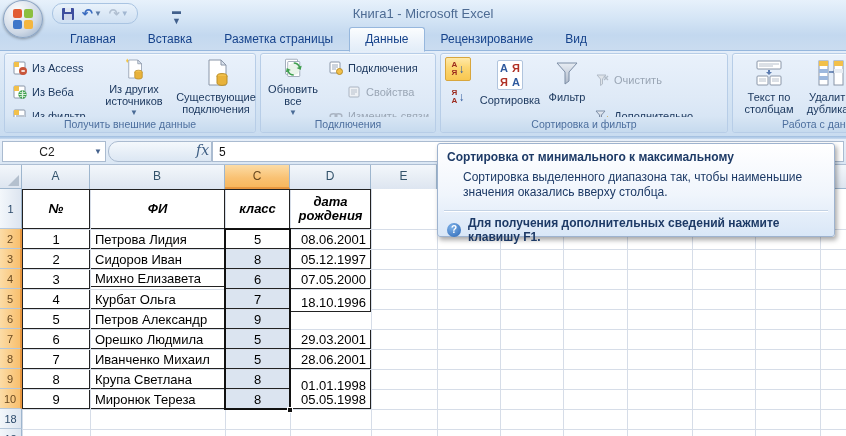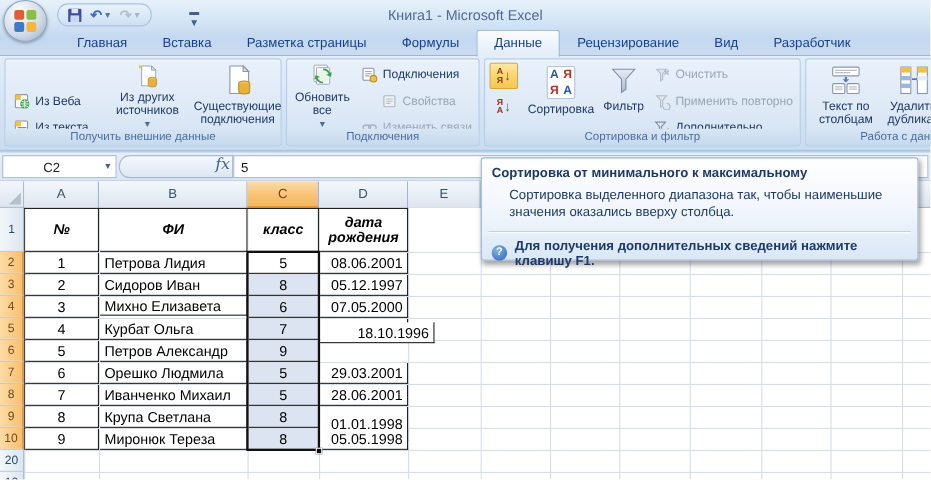--- a/index.html
+++ b/index.html
@@ -144,46 +144,53 @@
       <span style="color:#7d8ea6;font-weight:bold">↷</span>
         <span class="qat-caret">▼</span>
     </span>
   </div>
   <div class="qat-more">▬<br>▼</div>
 
   <div class="tabrow">
     <div class="tab">Главная</div>
     <div class="tab">Вставка</div>
     <div class="tab">Разметка страницы</div>
-    <div class="tab">Формулы</div>
     <div class="tab active">Данные</div>
     <div class="tab">Рецензирование</div>
     <div class="tab">Вид</div>
-    <div class="tab">Разработчик</div>
   </div>
 
   <div class="ribbon">
 
     <div class="rgroup" style="left:4px; width:252px;">
+      <div class="rsmall" style="left:4px; top:4px;">
+        <svg class="ic16" viewBox="0 0 16 16">
+            <rect x="2" y="2" width="11" height="12" rx="1" fill="#fff" stroke="#8a96a8"></rect>
+            <rect x="2" y="2" width="5" height="5" fill="#f2c04a"></rect>
+            <circle cx="11" cy="11" r="4" fill="#c8553a"></circle>
+            <rect x="9.4" y="10.2" width="3.4" height="1.6" fill="#fff"></rect>
+          </svg>
+        <span>Из Access</span>
+      </div>
       <div class="rsmall" style="left:4px; top:28px;">
         <svg class="ic16" viewBox="0 0 16 16">
             <rect x="2" y="2" width="11" height="12" rx="1" fill="#fff" stroke="#8a96a8"></rect>
             <rect x="2" y="2" width="5" height="5" fill="#f2c04a"></rect>
             <circle cx="10.5" cy="10.5" r="4.2" fill="#3f9f4e"></circle>
             <path d="M6.5 10.5h8M10.5 6.5v8M7.5 8a5 5 0 0 0 6 0M7.5 13a5 5 0 0 1 6 0" stroke="#e7f5e9" stroke-width=".9" fill="none"></path>
           </svg>
         <span>Из Веба</span>
       </div>
       <div class="rsmall" style="left:4px; top:52px;">
         <svg class="ic16" viewBox="0 0 16 16">
             <rect x="2" y="2" width="11" height="12" rx="1" fill="#fff" stroke="#8a96a8"></rect>
             <rect x="2" y="2" width="5" height="5" fill="#f2c04a"></rect>
             <path d="M4 8h8M4 10h8M4 12h6" stroke="#7d8ea6" stroke-width="1"></path>
           </svg>
-        <span>Из текста</span>
+        <span>Из фильтр</span>
       </div>
       <div class="rbig" style="left:92px; width:74px;">
         <svg class="big-ic" viewBox="0 0 32 32">
             <path d="M9 4h12l5 5v19H9z" fill="#fff" stroke="#8a96a8"></path>
             <path d="M21 4l5 5h-5z" fill="#dbe3ee" stroke="#8a96a8"></path>
             <path d="M7 2l1.5 3L7 8 5.5 5z" fill="#f5c33c"></path>
             <ellipse cx="22" cy="20" rx="5" ry="2.4" fill="#f2c04a" stroke="#b98e28"></ellipse>
             <path d="M17 20v7c0 1.3 2.2 2.4 5 2.4s5-1.1 5-2.4v-7" fill="#e8b23a" stroke="#b98e28"></path>
           </svg>
         <span>Из других источников</span>
@@ -271,33 +278,26 @@
             <path d="M6 6h20l-8 9v9l-4 3V15z" fill="url(#fg)" stroke="#7d8ea6"></path>
             <defs>
               <linearGradient id="fg" x1="0" y1="0" x2="0" y2="1">
                 <stop offset="0" stop-color="#e8edf4"></stop>
                 <stop offset="1" stop-color="#aeb9c9"></stop>
               </linearGradient>
             </defs>
           </svg>
         <span>Фильтр</span>
       </div>
-      <div class="rsmall disabled" style="left:150px; top:4px;">
+      <div class="rsmall disabled" style="left:150px; top:16px;">
         <svg class="ic16" viewBox="0 0 16 16">
             <path d="M3 3h9l-3.5 4v5l-2 1.5V7z" fill="#dfe4ea" stroke="#b2bcc8"></path>
             <path d="M10 4l4 4M14 4l-4 4" stroke="#b2bcc8" stroke-width="1.4"></path>
           </svg>
         <span>Очистить</span>
-      </div>
-      <div class="rsmall disabled" style="left:150px; top:28px;">
-        <svg class="ic16" viewBox="0 0 16 16">
-            <path d="M3 3h9l-3.5 4v5l-2 1.5V7z" fill="#dfe4ea" stroke="#b2bcc8"></path>
-            <path d="M12 10a3 3 0 1 1-3 3" fill="none" stroke="#b2bcc8" stroke-width="1.2"></path>
-          </svg>
-        <span>Применить повторно</span>
       </div>
       <div class="rsmall" style="left:150px; top:52px;">
         <svg class="ic16" viewBox="0 0 16 16">
             <path d="M2 3h9l-3.5 4v5l-2 1.5V7z" fill="url(#fg2)" stroke="#7d8ea6"></path>
             <defs>
               <linearGradient id="fg2" x1="0" y1="0" x2="0" y2="1">
                 <stop offset="0" stop-color="#e8edf4"></stop>
                 <stop offset="1" stop-color="#aeb9c9"></stop>
               </linearGradient>
             </defs>
@@ -389,21 +389,21 @@
         <div class="rowhdr" style="top: 24px; height: 40px; line-height: 40px;">1</div>
         <div class="rowhdr sel" style="top: 64px; height: 20px; line-height: 20px;">2</div>
         <div class="rowhdr sel" style="top: 84px; height: 20px; line-height: 20px;">3</div>
         <div class="rowhdr sel" style="top: 104px; height: 20px; line-height: 20px;">4</div>
         <div class="rowhdr sel" style="top: 124px; height: 20px; line-height: 20px;">5</div>
         <div class="rowhdr sel" style="top: 144px; height: 20px; line-height: 20px;">6</div>
         <div class="rowhdr sel" style="top: 164px; height: 20px; line-height: 20px;">7</div>
         <div class="rowhdr sel" style="top: 184px; height: 20px; line-height: 20px;">8</div>
         <div class="rowhdr sel" style="top: 204px; height: 20px; line-height: 20px;">9</div>
         <div class="rowhdr sel" style="top: 224px; height: 20px; line-height: 20px;">10</div>
-        <div class="rowhdr" style="top: 244px; height: 20px; line-height: 20px;">20</div>
+        <div class="rowhdr" style="top: 244px; height: 20px; line-height: 20px;">18</div>
         <div class="rowhdr" style="top: 264px; height: 20px; line-height: 20px;">12</div>
       </div>
     <div id="tablelayer">
         <div class="tbl-topline" style="left: 22px; top: 24px; width: 349px; height: 1px;"></div>
         <div class="tbl-topline" style="left: 22px; top: 24px; width: 1px; height: 220px;"></div>
         <div class="cell hdr" style="left: 23px; top: 25px; width: 67px; height: 39px;">№</div>
         <div class="cell hdr" style="left: 91px; top: 25px; width: 134px; height: 39px;">ФИ</div>
         <div class="cell hdr" style="left: 226px; top: 25px; width: 64px; height: 39px;">класс</div>
         <div class="cell hdr" style="left: 291px; top: 25px; width: 80px; height: 39px; padding: 0px 6px;">дата рождения</div>
         <div class="cell c-center" style="left: 23px; top: 65px; width: 67px; height: 19px;">1</div>
@@ -418,21 +418,21 @@
         <div class="cell c-left" style="left: 91px; top: 105px; width: 134px; height: 17px;">Михно Елизавета</div>
         <div class="cell c-center tint" style="left: 226px; top: 105px; width: 64px; height: 19px;">6</div>
         <div class="cell c-right" style="left: 291px; top: 105px; width: 80px; height: 19px;">07.05.2000</div>
         <div class="cell c-center" style="left: 23px; top: 125px; width: 67px; height: 19px;">4</div>
         <div class="cell c-left" style="left: 91px; top: 125px; width: 134px; height: 19px;">Курбат Ольга</div>
         <div class="cell c-center tint" style="left: 226px; top: 125px; width: 64px; height: 19px;">7</div>
         <div class="cell c-right" style="left: 291px; top: 125px; width: 80px; height: 19px;">30.04.1999</div>
         <div class="cell c-center" style="left: 23px; top: 145px; width: 67px; height: 19px;">5</div>
         <div class="cell c-left" style="left: 91px; top: 145px; width: 134px; height: 19px;">Петров Александр</div>
         <div class="cell c-center tint" style="left: 226px; top: 145px; width: 64px; height: 19px;">9</div>
-        <div class="cell c-right" style="left: 291px; top: 128px; width: 104px; height: 19px;">18.10.1996</div>
+        <div class="cell c-right" style="left: 291px; top: 128px; width: 80px; height: 19px;">18.10.1996</div>
         <div class="cell c-center" style="left: 23px; top: 165px; width: 67px; height: 19px;">6</div>
         <div class="cell c-left" style="left: 91px; top: 165px; width: 134px; height: 19px;">Орешко Людмила</div>
         <div class="cell c-center tint" style="left: 226px; top: 165px; width: 64px; height: 19px;">5</div>
         <div class="cell c-right" style="left: 291px; top: 165px; width: 80px; height: 19px;">29.03.2001</div>
         <div class="cell c-center" style="left: 23px; top: 185px; width: 67px; height: 19px;">7</div>
         <div class="cell c-left" style="left: 91px; top: 185px; width: 134px; height: 19px;">Иванченко Михаил</div>
         <div class="cell c-center tint" style="left: 226px; top: 185px; width: 64px; height: 19px;">5</div>
         <div class="cell c-right" style="left: 291px; top: 185px; width: 80px; height: 19px;">28.06.2001</div>
         <div class="cell c-center" style="left: 23px; top: 205px; width: 67px; height: 19px;">8</div>
         <div class="cell c-left" style="left: 91px; top: 205px; width: 134px; height: 19px;">Крупа Светлана</div>

